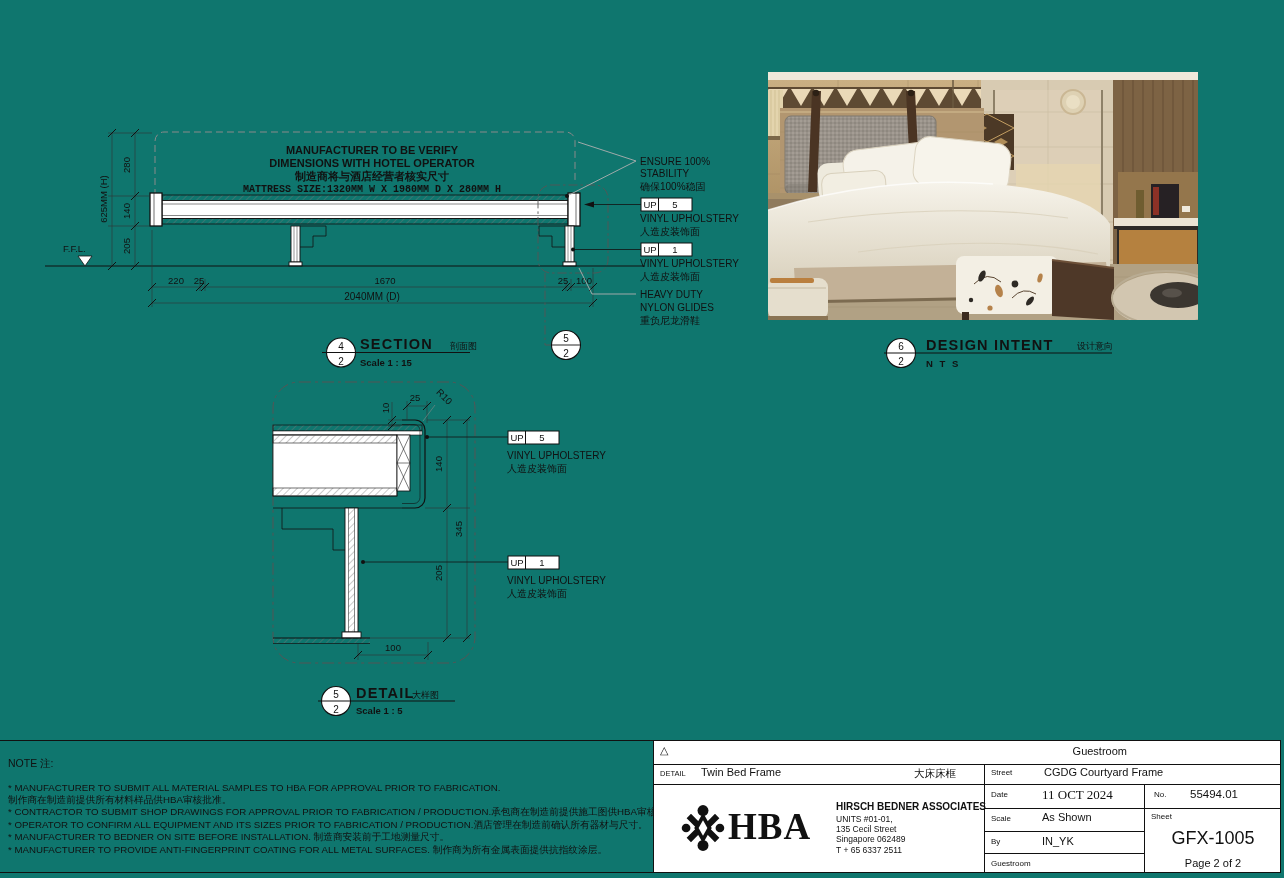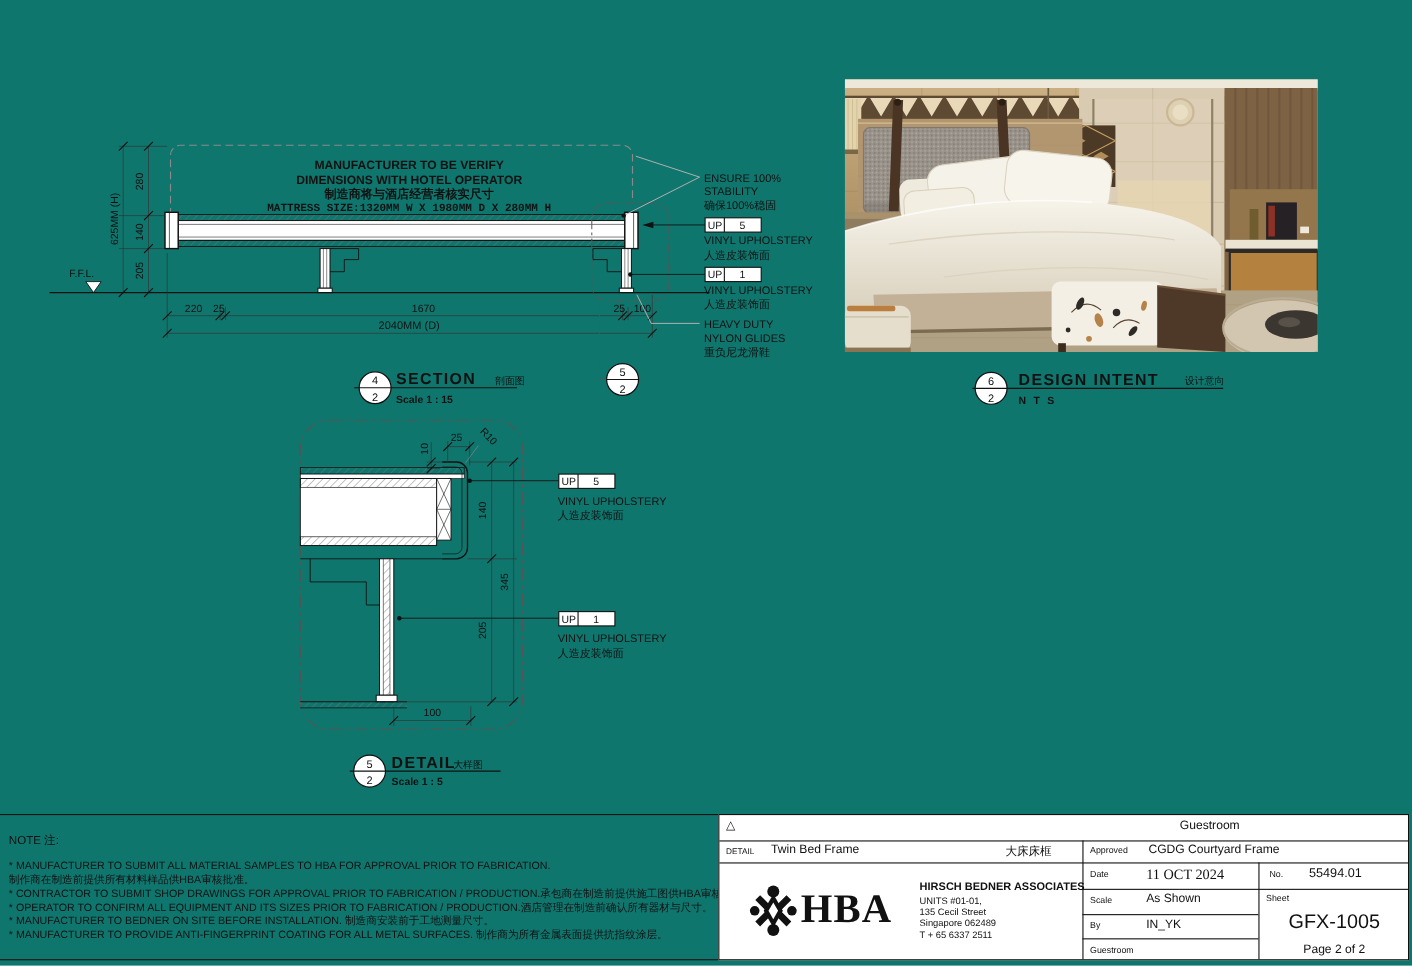--- a/index.html
+++ b/index.html
@@ -400,21 +400,21 @@
     <div class="tb-h" style="left:330px;width:160px;top:112px"></div>
     <div class="tb-v" style="left:330px;top:23px;bottom:0"></div>
     <div class="tb-v" style="left:490px;top:43px;bottom:0"></div>
 
     <div class="cell val" style="left:6px;top:3px">△</div>
     <div class="cell val" style="left:353px;top:4px;width:120px;text-align:right">Guestroom</div>
 
     <div class="cell lab7" style="left:6px;top:28px">DETAIL</div>
     <div class="cell val" style="left:47px;top:25px">Twin Bed Frame</div>
     <div class="cell" style="left:240px;top:26px;width:82px;text-align:center;font-size:10.5px">大床床框</div>
-    <div class="cell lab" style="left:337px;top:27px">Approved</div>
+    <div class="cell lab" style="left:337px;top:27px">Street</div>
     <div class="cell val" style="left:390px;top:25px">CGDG Courtyard Frame</div>
 
     <div class="cell lab" style="left:337px;top:49px">Date</div>
     <div class="cell serif" style="left:388px;top:46px;font-size:13px">11 OCT 2024</div>
     <div class="cell lab" style="left:500px;top:49px">No.</div>
     <div class="cell" style="left:536px;top:47px;font-size:11.5px">55494.01</div>
 
     <div class="cell lab" style="left:337px;top:73px">Scale</div>
     <div class="cell val" style="left:388px;top:70px">As Shown</div>
     <div class="cell lab" style="left:497px;top:71px">Sheet</div>

